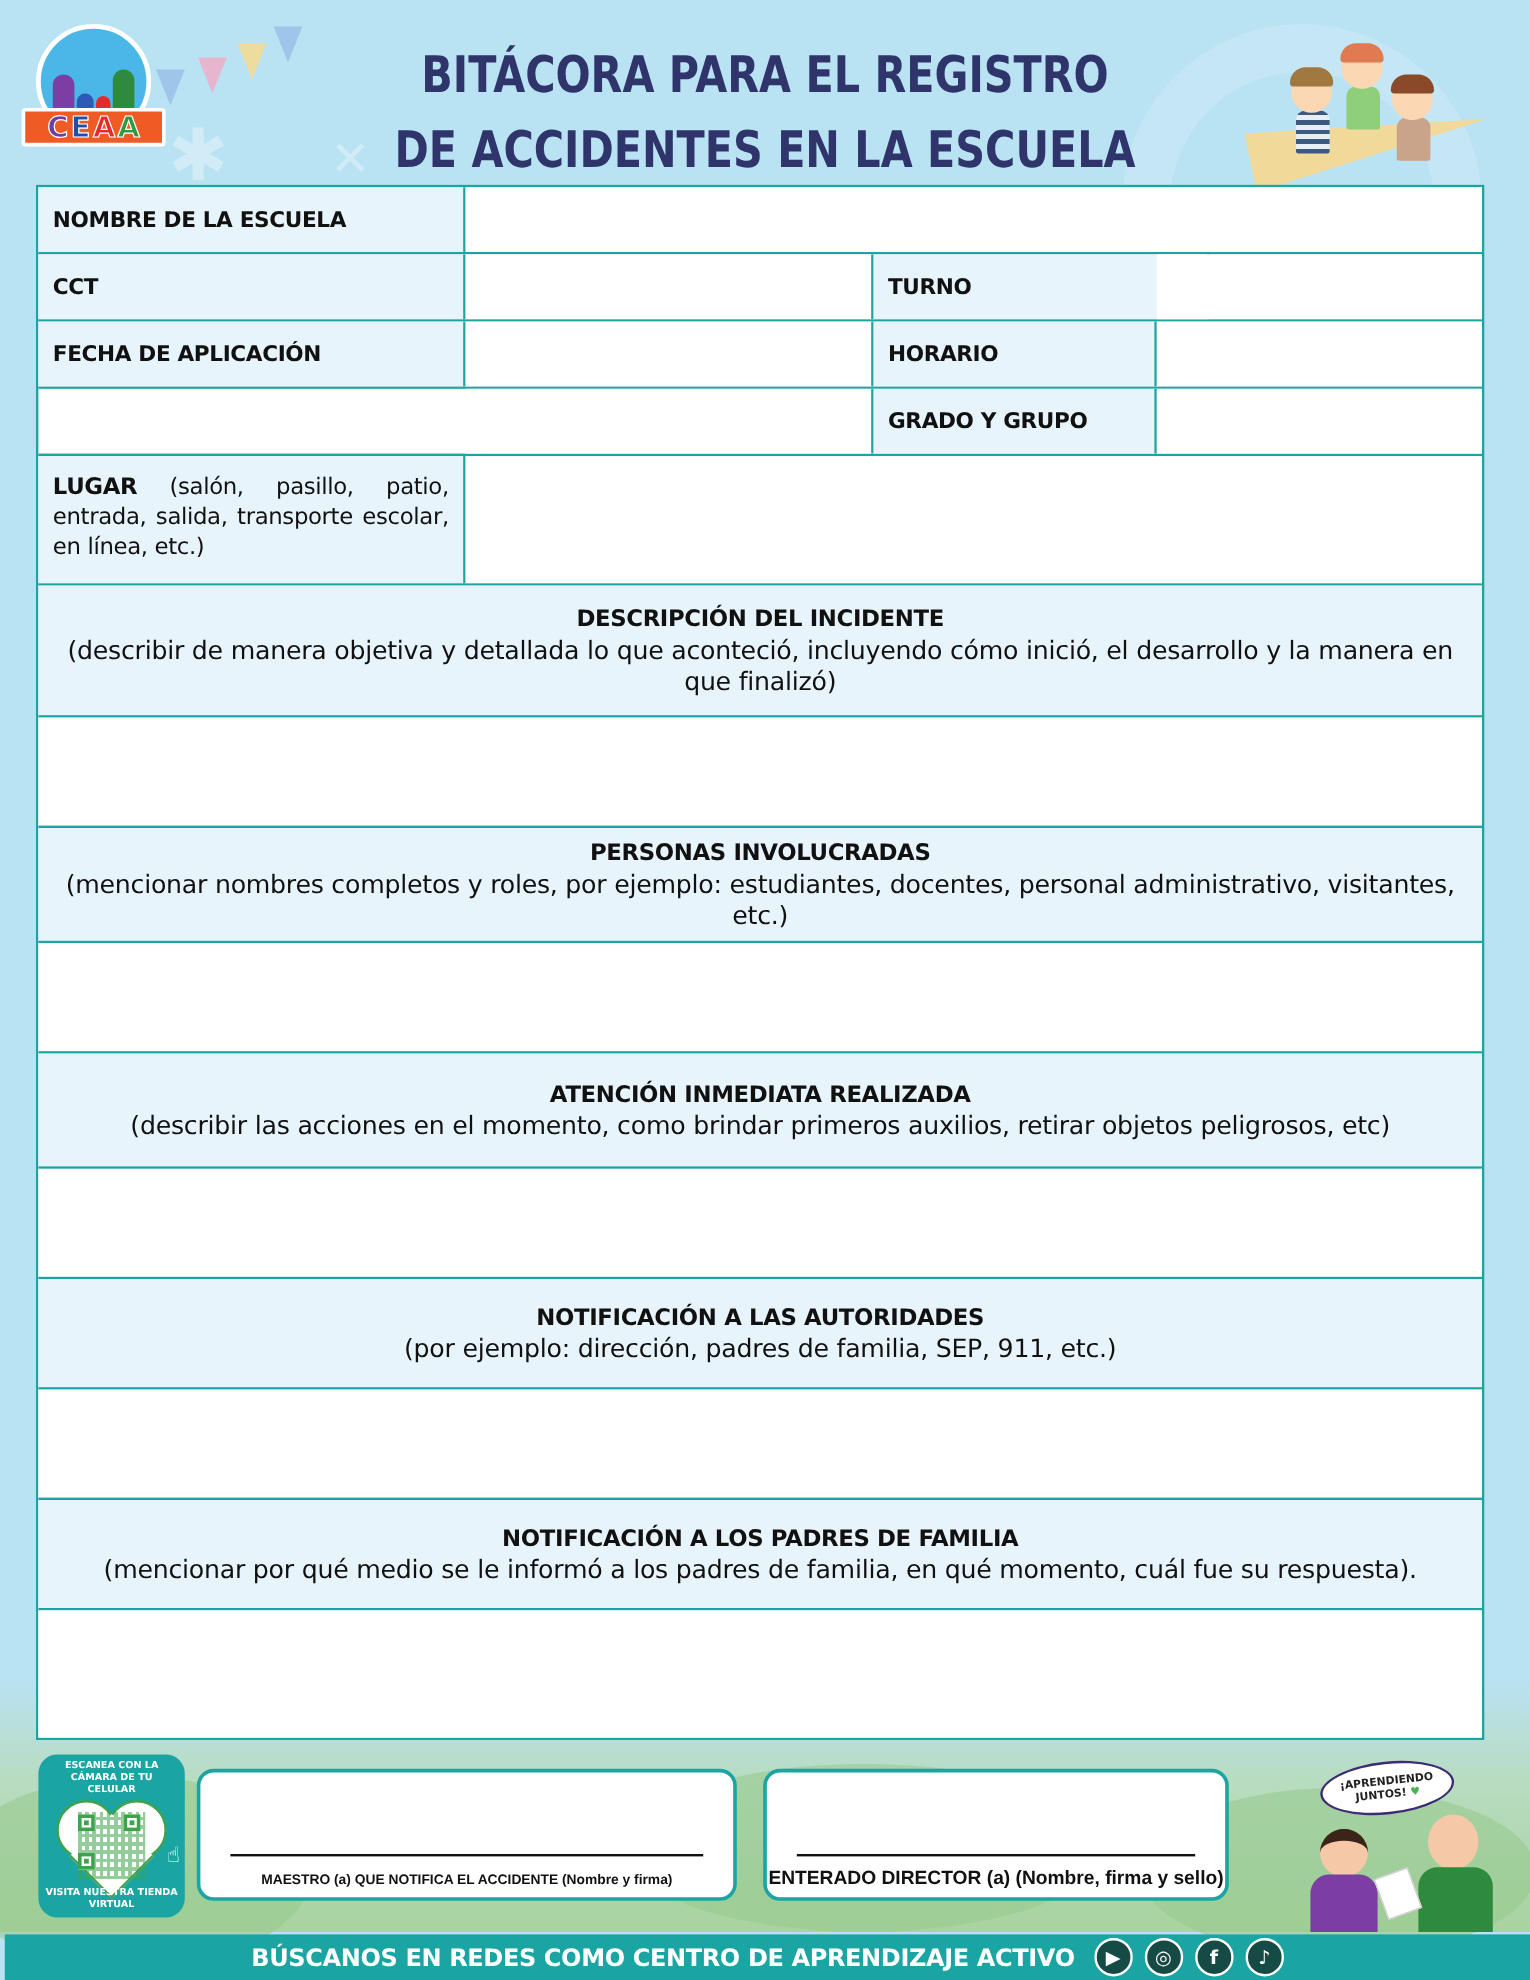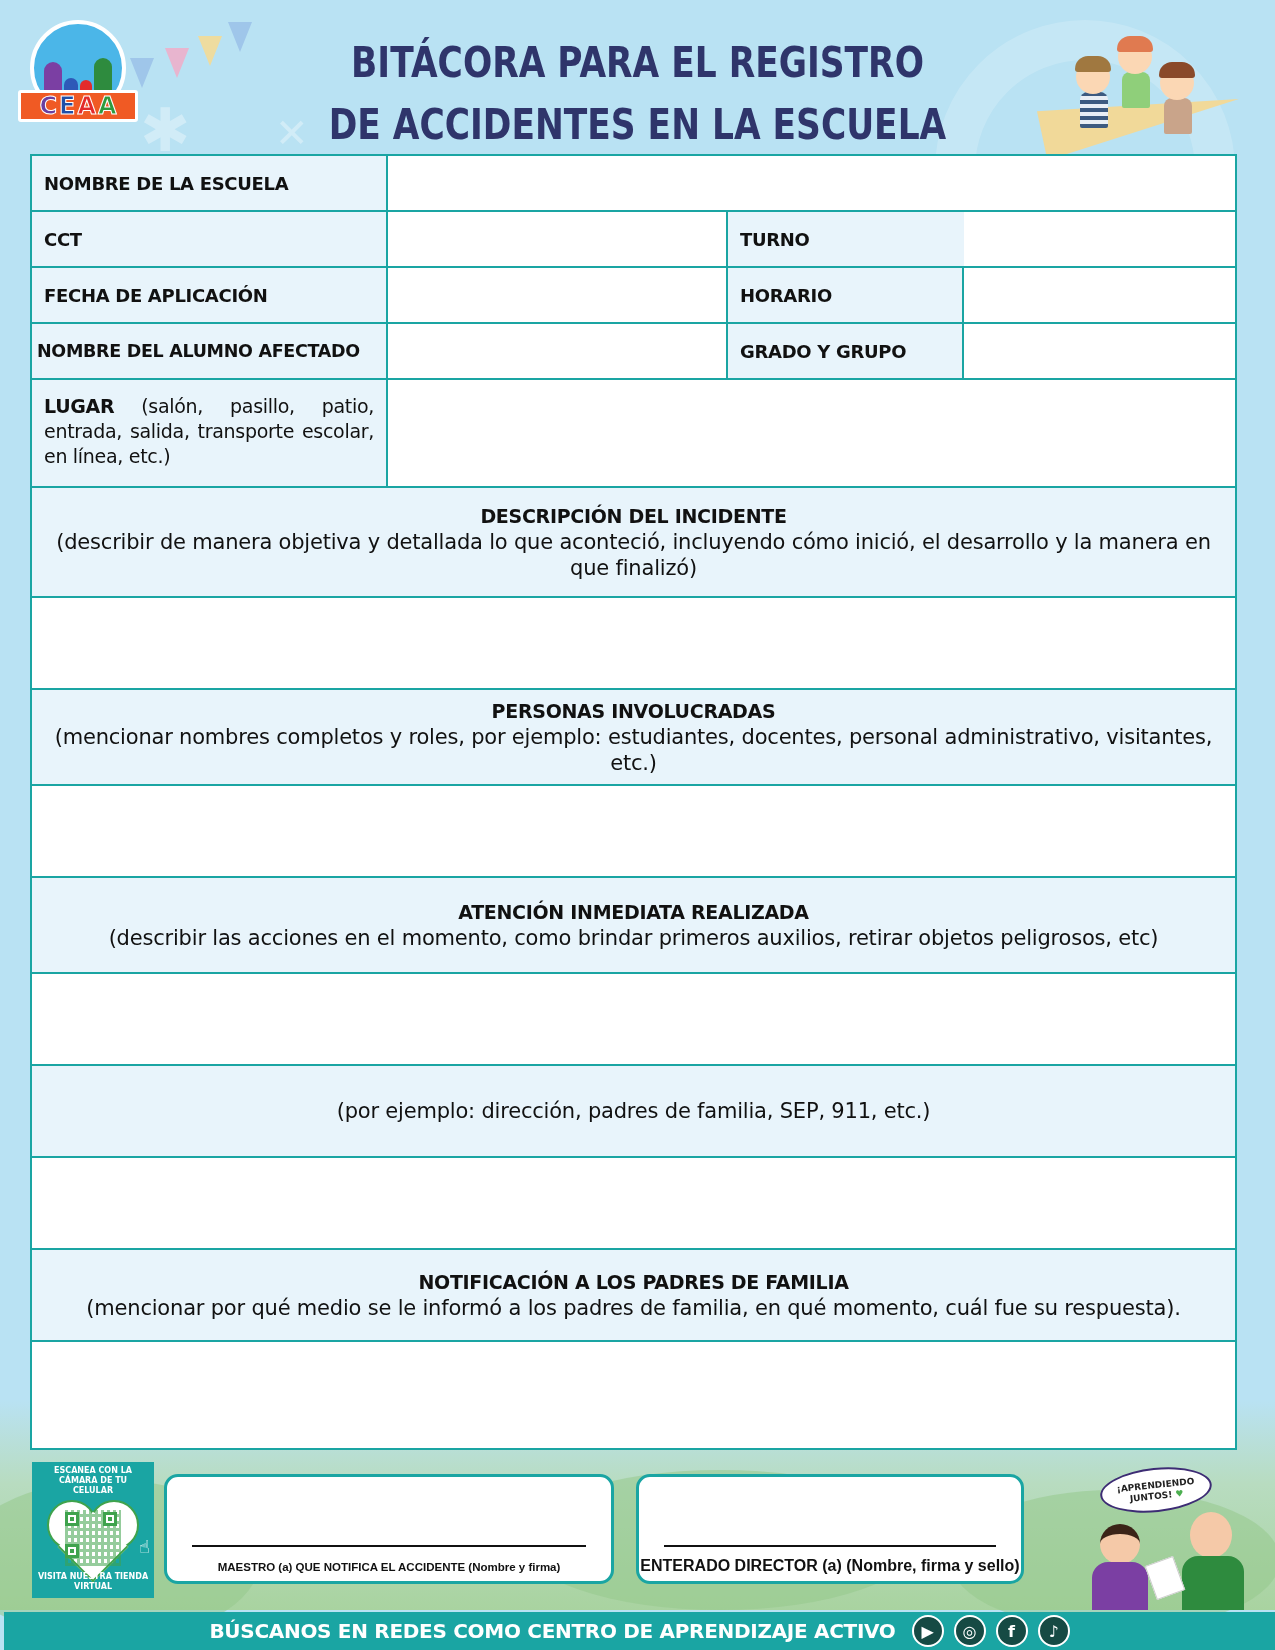--- a/index.html
+++ b/index.html
@@ -90,21 +90,21 @@
     background: #e8f4fb; text-align: center; display: flex; flex-direction: column;
     justify-content: center; align-items: center; padding: 0 20px;
   }
   .section-title { font-weight: bold; font-size: 19px; letter-spacing: -0.3px; line-height: 26px; }
   .section-desc { font-size: 21px; line-height: 26px; letter-spacing: -0.2px; }
   .section-body { background: #fff; }
 
   
   .qr-card {
     position: absolute; left: 32px; top: 1462px; width: 122px; height: 136px;
-    background: #1aa5a3; border-radius: 0; color: #fff; text-align: center;
+    background: #1aa5a3; border-radius: 16px; color: #fff; text-align: center;
     font-family: "DejaVu Sans", sans-serif; font-weight: bold; font-size: 8px; line-height: 10px;
     padding-top: 4px;
   }
   .qr-heart {
     position: relative; width: 92px; height: 84px; margin: 4px auto 0;
   }
   .qr-heart .lobe { position: absolute; width: 50px; height: 50px; border-radius: 50%; background: #fff; border: 2px solid #3fa34d; }
   .qr-heart .tip { position: absolute; left: 21px; top: 22px; width: 50px; height: 50px; background: #fff; transform: rotate(45deg); border-right: 2px solid #3fa34d; border-bottom: 2px solid #3fa34d; }
   .qr-grid {
     position: absolute; left: 18px; top: 10px; width: 56px; height: 56px;
@@ -219,21 +219,20 @@
   </div>
 
   <div class="row" style="top:112px;height:56px;">
     <div class="cell lbl vline" style="left:0;width:356px;">FECHA DE APLICACIÓN</div>
     <div class="cell val vline" style="left:356px;width:340px;"></div>
     <div class="cell lbl vline" style="left:696px;width:236px;">HORARIO</div>
     <div class="cell val" style="left:932px;right:0;"></div>
   </div>
 
   <div class="row" style="top:168px;height:56px;">
-    <div class="cell lbl vline" style="left:0;width:356px;padding-left:5px;font-size:17.5px;">NOMBRE DEL ALUMNO AFECTADO</div>
     <div class="cell val vline" style="left:356px;width:340px;"></div>
     <div class="cell lbl vline" style="left:696px;width:236px;">GRADO Y GRUPO</div>
     <div class="cell val" style="left:932px;right:0;"></div>
   </div>
 
   <div class="row" style="top:224px;height:108px;">
     <div class="cell lbl lugar vline" style="left:0;width:356px;"><b>LUGAR</b><span> (salón, pasillo, patio, entrada, salida, transporte escolar, en línea, etc.)</span></div>
     <div class="cell val" style="left:356px;right:0;"></div>
   </div>
 
@@ -249,20 +248,21 @@
   </div>
   <div class="row section-body" style="top:630px;height:92px;"></div>
 
   <div class="row section-head" style="top:722px;height:96px;">
     <div class="section-title">ATENCIÓN INMEDIATA REALIZADA</div>
     <div class="section-desc">(describir las acciones en el momento, como brindar primeros auxilios, retirar objetos peligrosos, etc)</div>
   </div>
   <div class="row section-body" style="top:818px;height:92px;"></div>
 
   <div class="row section-head" style="top:910px;height:92px;">
+    <div class="section-title">NOTIFICACIÓN A LAS AUTORIDADES</div>
     <div class="section-desc">(por ejemplo: dirección, padres de familia, SEP, 911, etc.)</div>
   </div>
   <div class="row section-body" style="top:1002px;height:92px;"></div>
 
   <div class="row section-head" style="top:1094px;height:92px;">
     <div class="section-title">NOTIFICACIÓN A LOS PADRES DE FAMILIA</div>
     <div class="section-desc">(mencionar por qué medio se le informó a los padres de familia, en qué momento, cuál fue su respuesta).</div>
   </div>
   <div class="row section-body" style="top:1186px;height:106px;border-bottom:none;"></div>
 </div>

